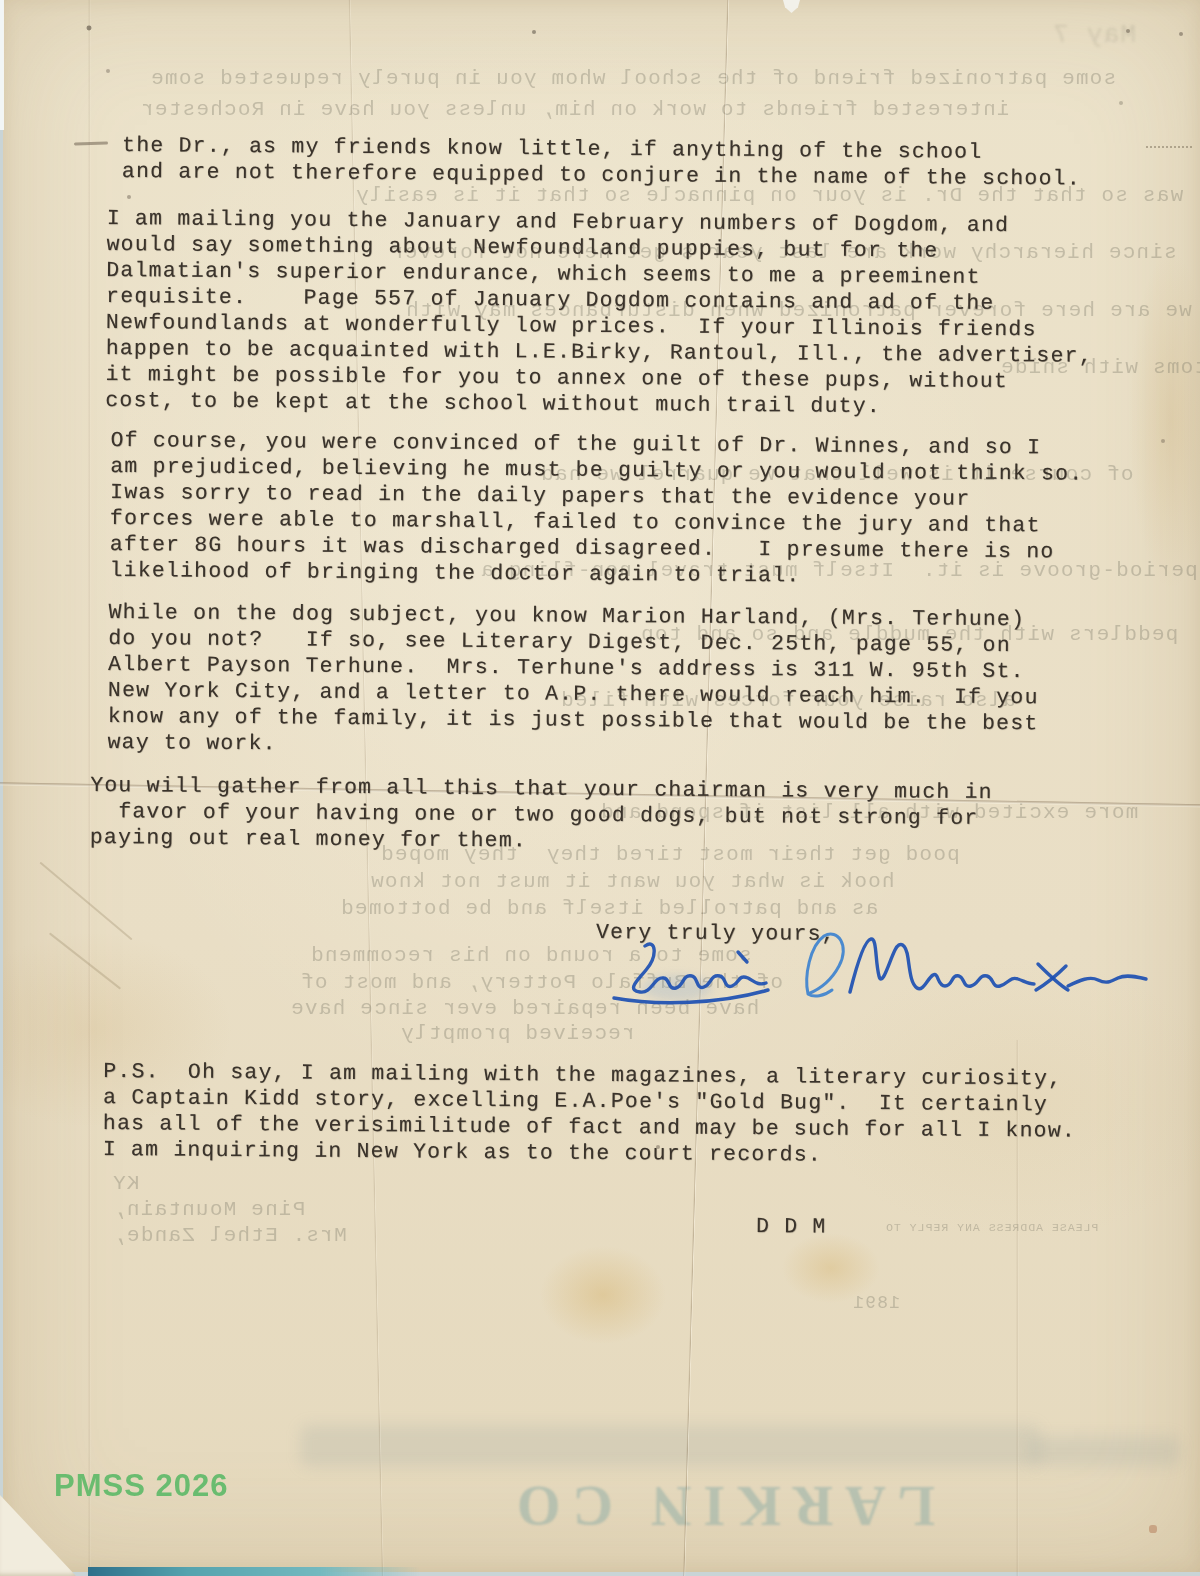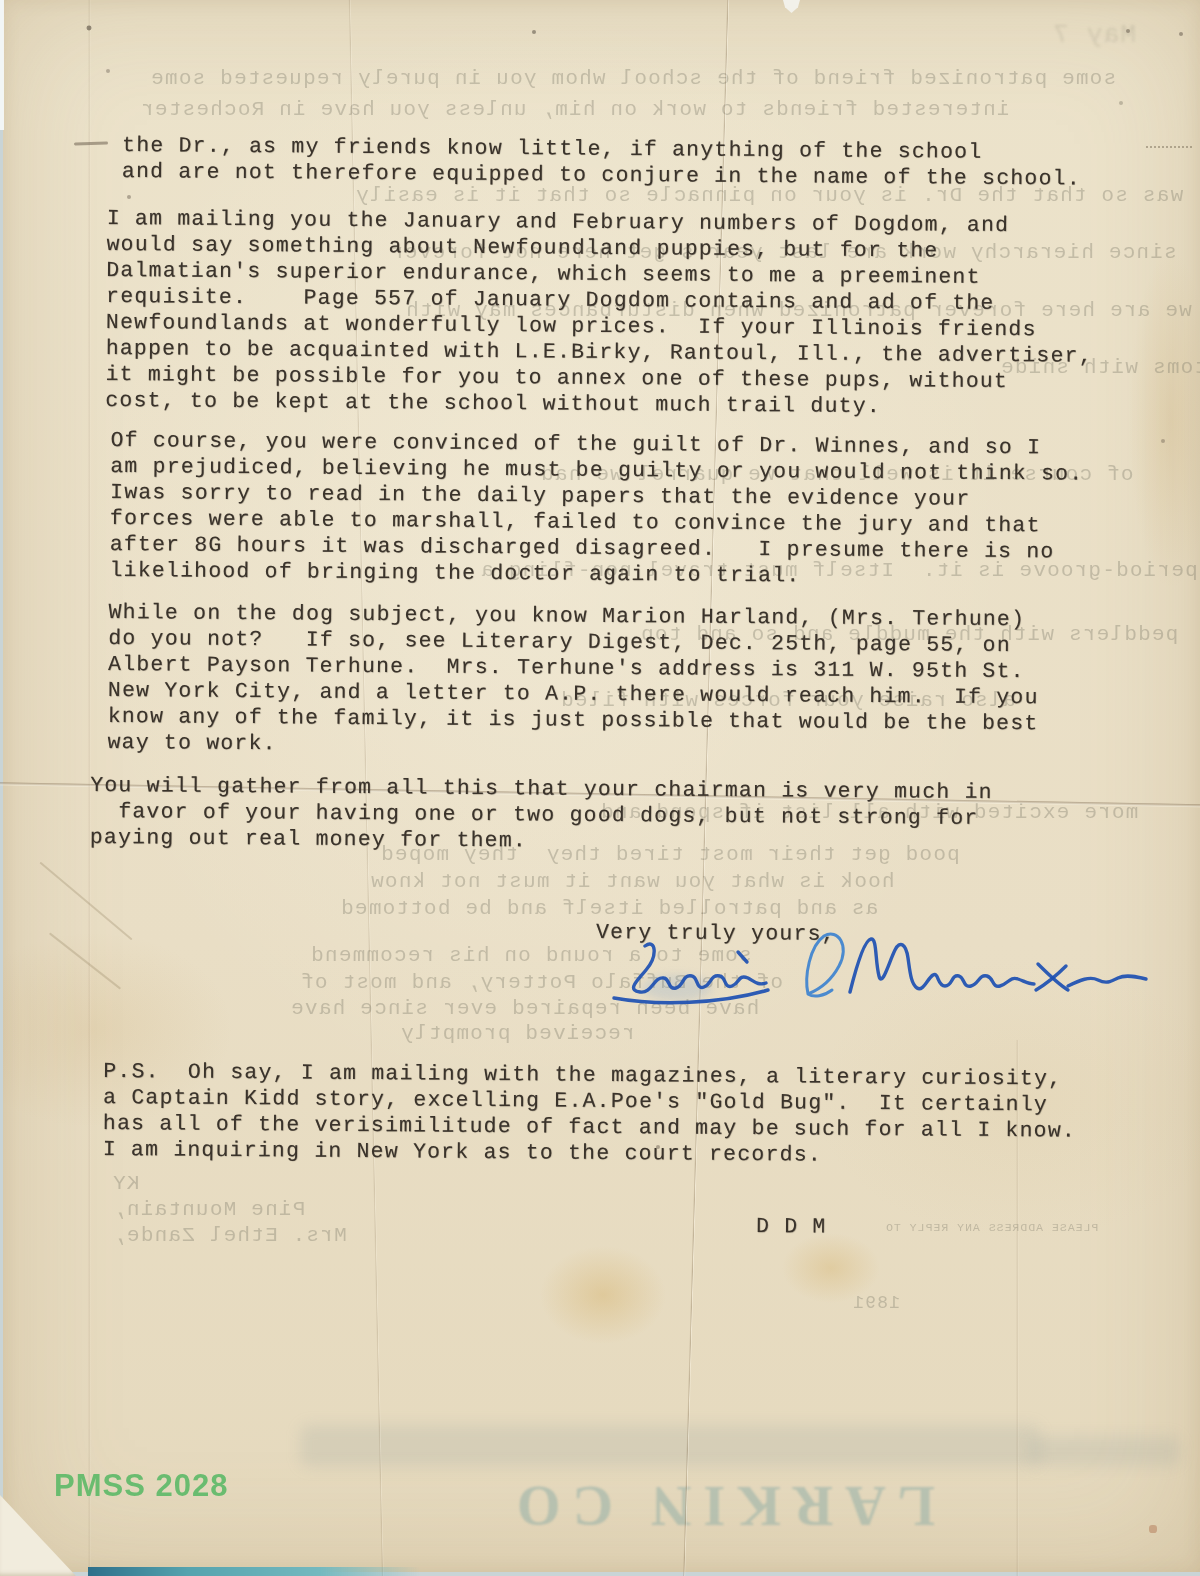--- a/index.html
+++ b/index.html
@@ -197,14 +197,14 @@
   </div>
 
   <div class="dash-mark"></div>
   <div class="dot-trail"></div>
   <div class="specks"></div>
   <div class="notch-top"></div>
   <div class="corner-fold"></div>
   <div class="edge-sliver"></div>
   <div class="teal-strip"></div>
 
-  <div class="watermark">PMSS 2028</div>
+  <div class="watermark">PMSS 2026</div>
 </div>
 
 </body></html>

